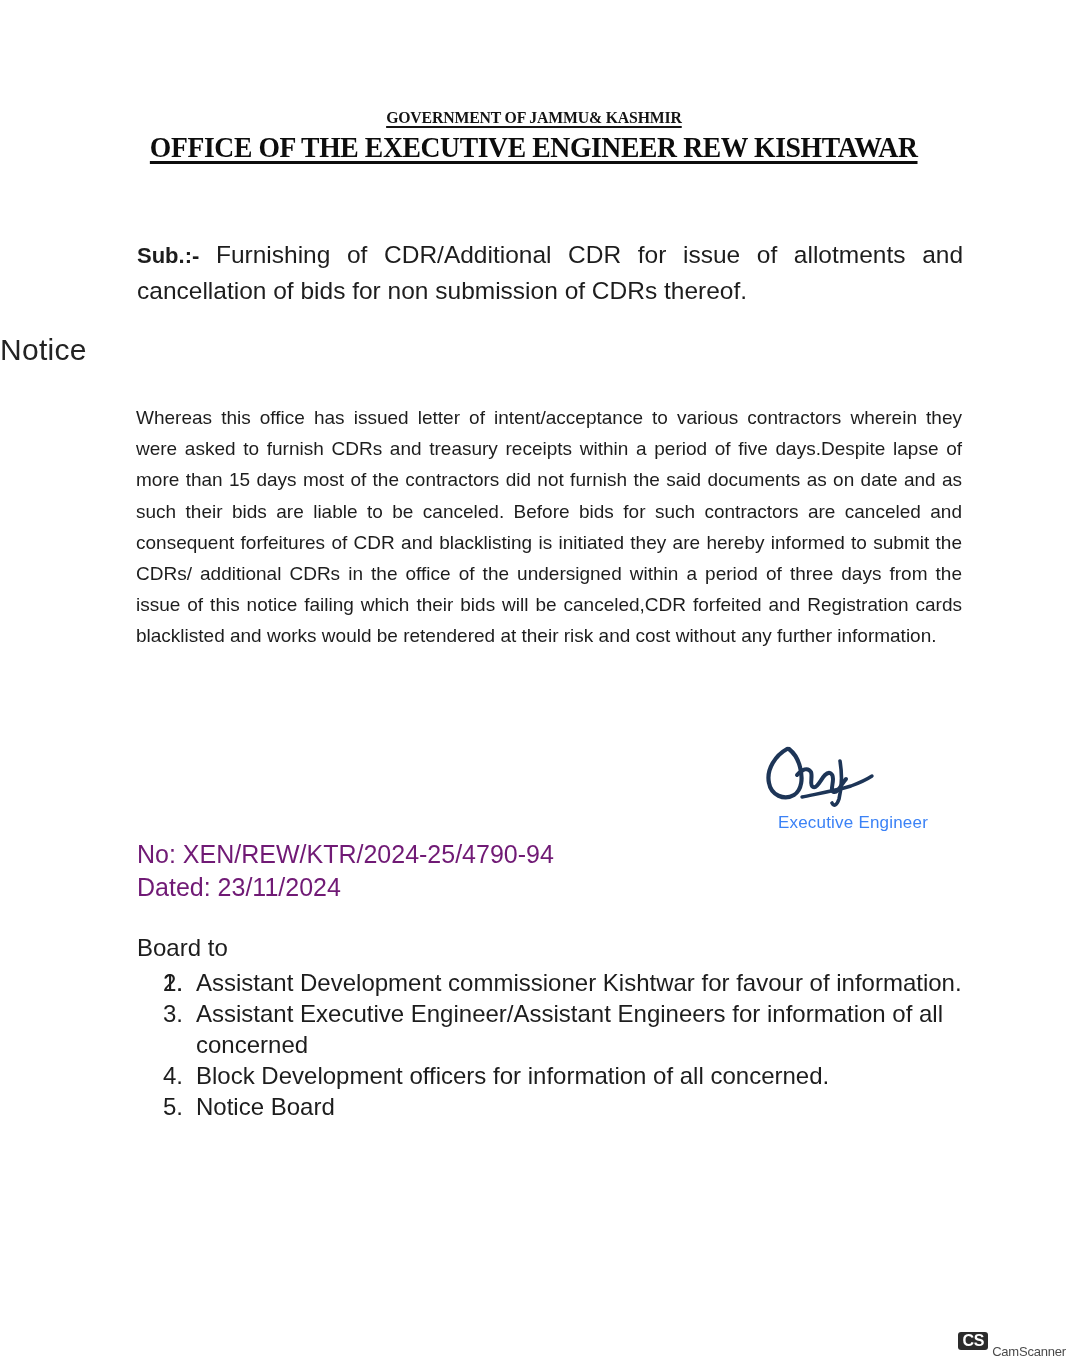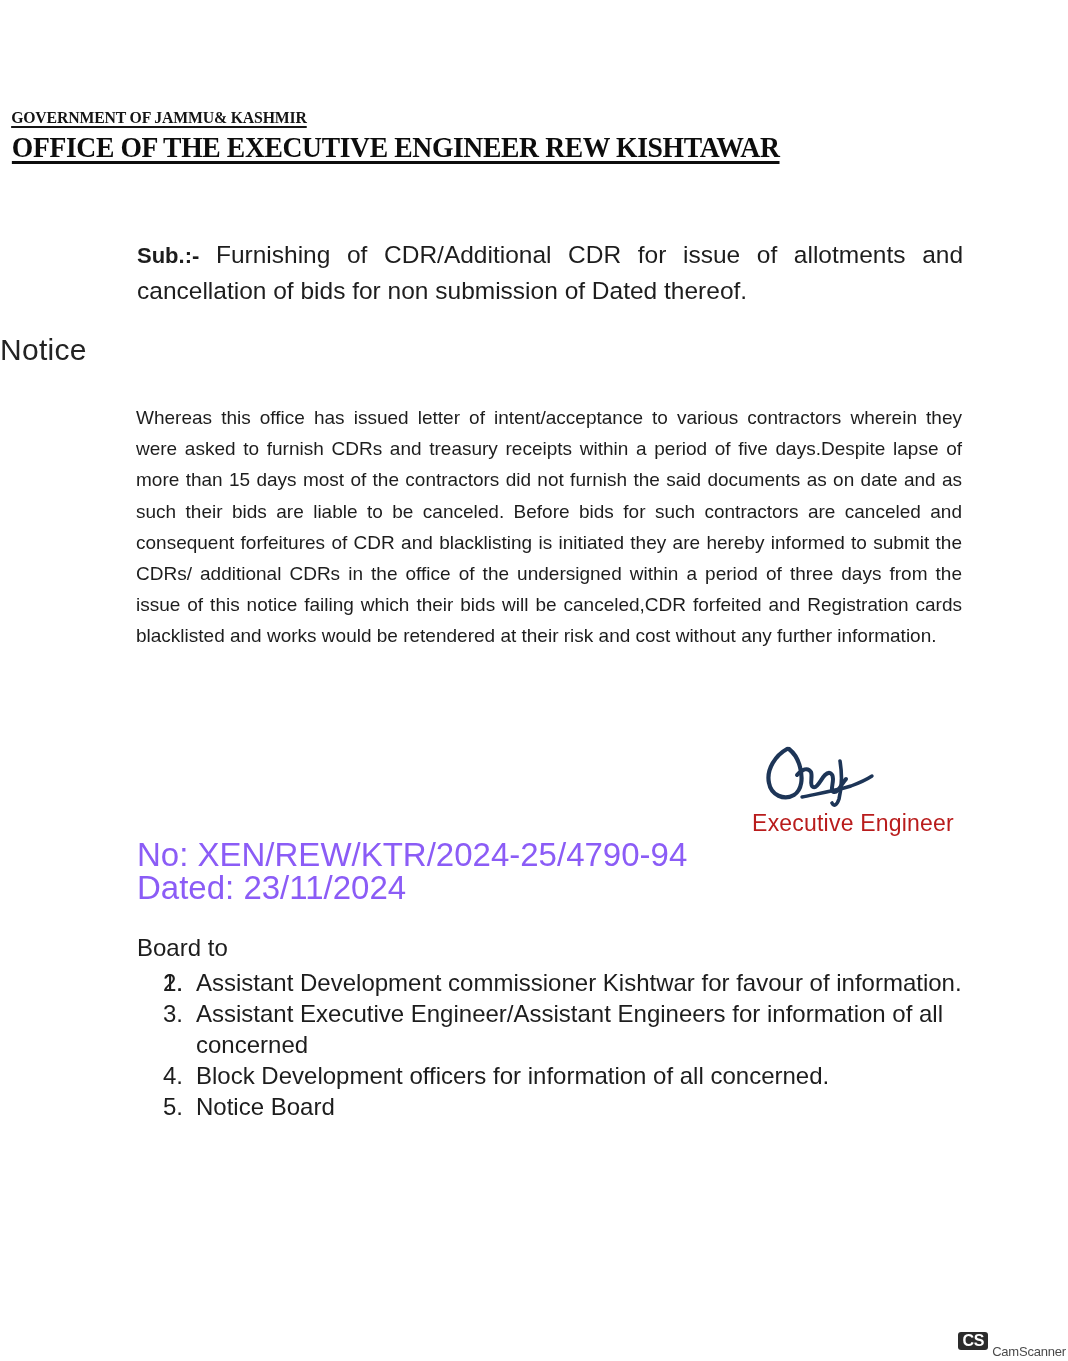--- a/index.html
+++ b/index.html
@@ -21,20 +21,21 @@
     inset: 0;
     background: #ffffff;
   }
 
   
   .header {
     position: absolute;
     top: 108px;
     left: 0;
     right: 0;
+    text-align: center;
   }
   .header-govt {
     font-family: "Liberation Serif", serif;
     font-weight: bold;
     font-size: 17px;
     letter-spacing: -0.2px;
     color: #141414;
     text-decoration: underline;
     text-underline-offset: 3px;
     text-decoration-thickness: 2px;
@@ -107,40 +108,40 @@
   .signature-mark {
     height: 66px;
     position: relative;
   }
   .signature-mark svg {
     position: absolute;
     left: 38px;
     top: 0;
   }
   .sign-name {
-    font-size: 23px;
+    font-size: 17px;
     line-height: 24px;
-    color: #b91c1c;
+    color: #3b82f6;
     letter-spacing: 0.2px;
   }
   .sign-office {
     font-size: 23.5px;
     line-height: 25px;
     color: #222;
     letter-spacing: 0.2px;
   }
 
   
   .reference {
     position: absolute;
     top: 838px;
     left: 137px;
-    font-size: 33px;
+    font-size: 25px;
     line-height: 33px;
-    color: #8b5cf6;
+    color: #701a75;
   }
 
   
   .copy-to {
     position: absolute;
     top: 932px;
     left: 137px;
     width: 840px;
     font-size: 24px;
     color: #1d1d1d;
@@ -204,21 +205,21 @@
 
 <div class="page">
 
   <div class="header">
     <div class="header-govt">GOVERNMENT OF JAMMU&amp; KASHMIR</div>
     <div class="header-office">OFFICE OF THE EXECUTIVE ENGINEER REW KISHTAWAR</div>
   </div>
 
   <div class="subject">
     <span class="sub-label">Sub.:-</span>
-    <span>Furnishing of CDR/Additional CDR for issue of allotments and cancellation of bids  for non submission of  Dated thereof.</span>
+    <span>Furnishing of CDR/Additional CDR for issue of allotments and cancellation of bids  for non submission of  CDRs thereof.</span>
   </div>
 
   <div class="notice-title">Notice</div>
 
   <div class="body-text">Whereas this office has issued letter of intent/acceptance  to various contractors  wherein they were asked to furnish CDRs and treasury receipts within a period of five days.Despite lapse of more than 15 days most of the contractors did not furnish the said documents as on date and as such their bids are liable to be canceled. Before bids for such contractors are canceled and consequent forfeitures of CDR and blacklisting is initiated  they are hereby informed to submit the CDRs/ additional CDRs  in the office of the undersigned within a period of three days from the issue of this notice failing which  their bids will be canceled,CDR forfeited and Registration cards blacklisted and works would be retendered at their risk and cost without any further information.</div>
 
   <div class="sign-block">
     <div class="signature-mark">
       <svg width="125" height="66" viewBox="0 0 125 66" fill="none" xmlns="http://www.w3.org/2000/svg">
         <path d="M31 4 C20 10, 10 24, 13 38 C15 50, 28 56, 38 50 C46 45, 47 33, 44 22 C42 14, 38 8, 33 4" stroke="#1d3557" stroke-width="4.2" stroke-linecap="round" fill="none"></path>

